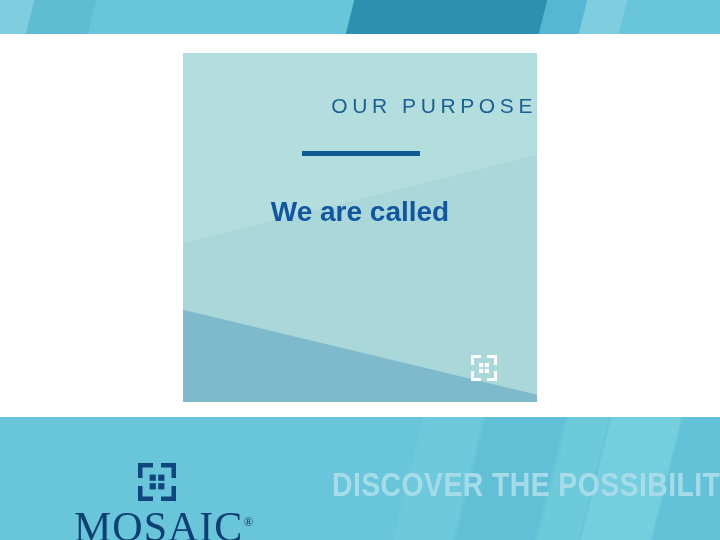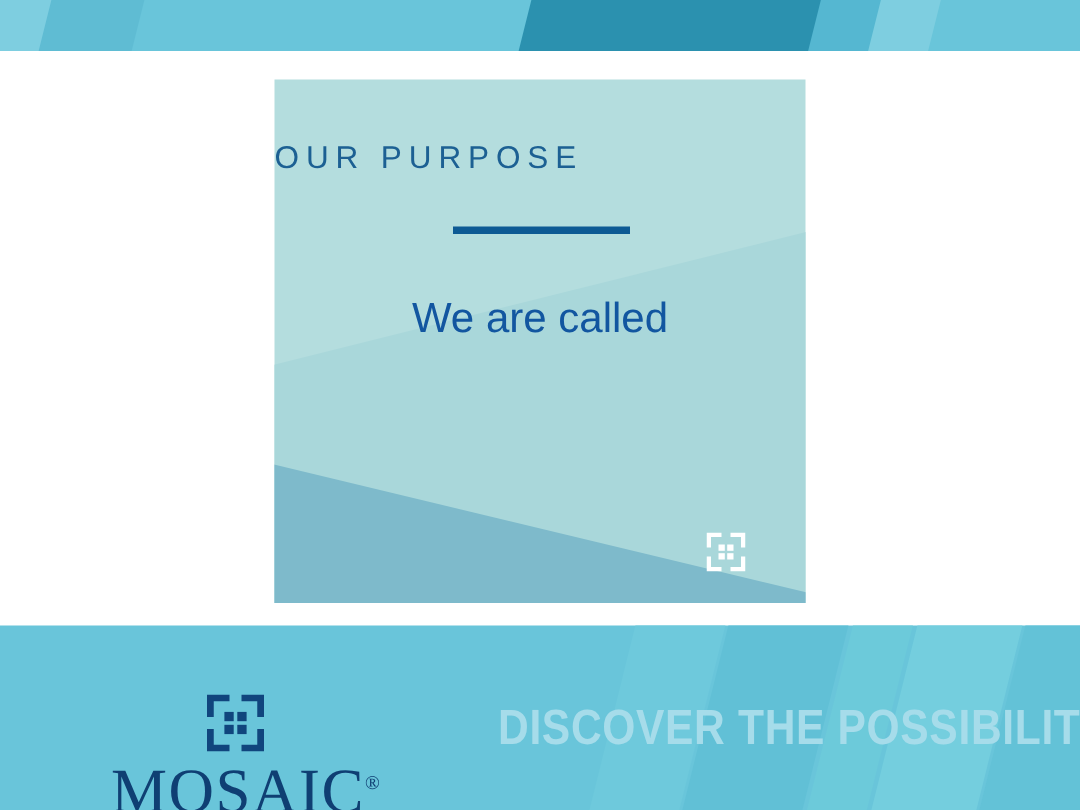--- a/index.html
+++ b/index.html
@@ -103,21 +103,21 @@
     top: 0;
     width: 354px;
     height: 349px;
   }
 
   .eyebrow {
     position: absolute;
     left: 0;
     top: 41px;
     width: 354px;
-    text-align: left;
+    text-align: right;
     color: #1c6093;
     font-size: 21px;
     font-weight: 400;
     letter-spacing: 4.6px;
     font-family: "Liberation Sans", sans-serif;
   }
   .rule {
     position: absolute;
     left: 119px;
     top: 98px;
@@ -127,21 +127,21 @@
   }
   .quote {
     position: absolute;
     left: 0;
     top: 140px;
     width: 354px;
     text-align: center;
     color: #1256a0;
     font-size: 28px;
     line-height: 38px;
-    font-weight: normal;
+    font-weight: bold;
     font-family: "Liberation Sans", sans-serif;
   }
   .quote .ln {
     display: block;
     white-space: nowrap;
   }
 
   
   .card-mark {
     position: absolute;

